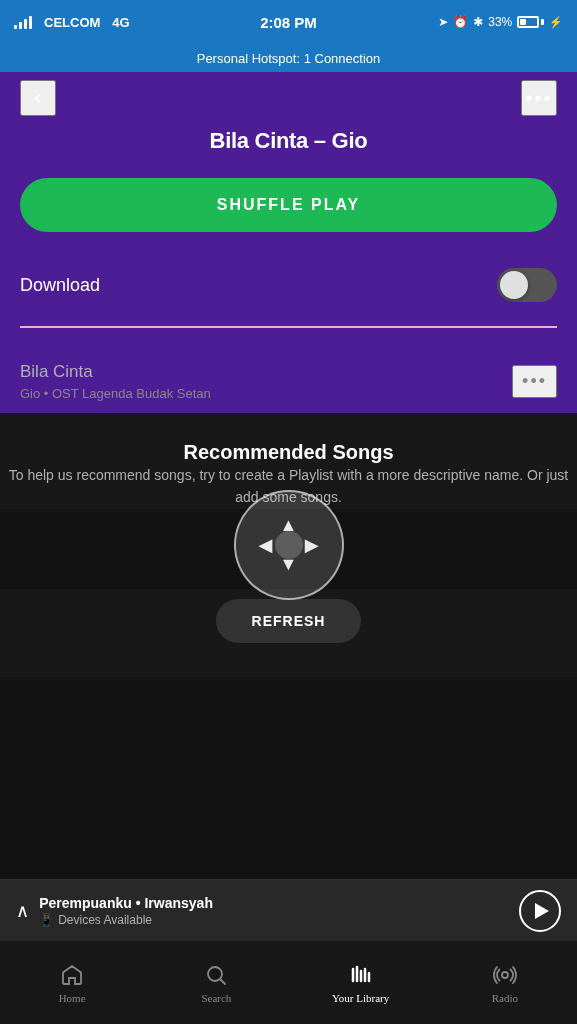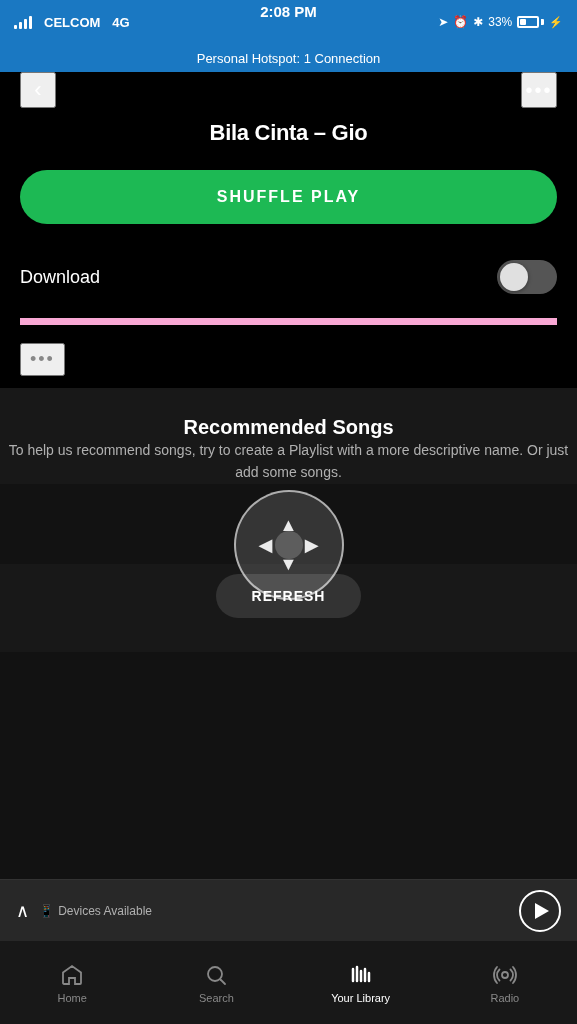--- a/index.html
+++ b/index.html
@@ -42,21 +42,21 @@
       width: 3px;
       border-radius: 1px;
     }
     .status-bar-center {
       font-size: 15px;
       font-weight: 600;
       color: #fff;
       position: absolute;
       left: 50%;
       transform: translateX(-50%);
-      top: 3px;
+      top: 14px;
     }
     .status-bar-right {
       display: flex;
       align-items: center;
       gap: 5px;
       font-size: 12px;
       color: #fff;
     }
     .battery-icon {
       display: flex;
@@ -94,22 +94,22 @@
       display: flex;
       align-items: center;
       justify-content: center;
       font-size: 13px;
       color: #fff;
       font-weight: 500;
     }
 
     
     .main-content {
-      background: #000000;
-      padding: 0 20px 0 20px;
+      background: #4c1d95;
+      padding: 8px 20px 0 20px;
     }
 
     
     .header-row {
       display: flex;
       align-items: center;
       justify-content: space-between;
       margin-bottom: 12px;
     }
     .back-btn {
@@ -161,22 +161,22 @@
       margin-bottom: 28px;
       text-transform: uppercase;
     }
 
     
     .download-row {
       display: flex;
       align-items: center;
       justify-content: space-between;
       padding: 8px 0 24px 0;
-      border-bottom: 7px solid #f9a8d4;
-      margin-bottom: 0;
+      border-bottom: 2px solid #f9a8d4;
+      margin-bottom: 16px;
     }
     .download-label {
       font-size: 18px;
       color: #fff;
       font-weight: 400;
     }
     .toggle-container {
       position: relative;
       width: 60px;
       height: 34px;
@@ -380,20 +380,21 @@
       margin-left: 3px;
     }
 
     
     .bottom-nav {
       background: #181818;
       display: flex;
       align-items: stretch;
       border-top: 1px solid #282828;
       height: 84px;
+      font-family: Liberation Serif, serif;
     }
     .nav-item {
       flex: 1;
       display: flex;
       flex-direction: column;
       align-items: center;
       justify-content: center;
       gap: 4px;
       cursor: pointer;
       padding: 8px 0;
@@ -478,20 +479,24 @@
   <div class="download-row">
     <span class="download-label">Download</span>
     <div class="toggle-container">
       <div class="toggle-track">
         <div class="toggle-thumb"></div>
       </div>
     </div>
   </div>
 
   <div class="song-item">
+    <div class="song-info">
+      <span class="song-title">Bila Cinta</span>
+      <span class="song-meta">Gio • OST Lagenda Budak Setan</span>
+    </div>
     <button class="song-more-btn">•••</button>
   </div>
 
 </div>
 
 <div class="recommended-section">
   <div class="recommended-title">Recommended Songs</div>
   <p class="recommended-description">To help us recommend songs, try to create a Playlist with a more descriptive name. Or just add some songs.</p>
 
   <div class="empty-area"></div>
@@ -512,20 +517,21 @@
     </div>
   </div>
 </div>
 
 <div class="bottom-area">
 
   <div class="now-playing-bar">
     <div class="now-playing-left">
       <span class="chevron-up">∧</span>
       <div class="now-playing-info">
+        <span class="now-playing-title">Perempuanku • Irwansyah</span>
         <span class="now-playing-device">
           <span class="device-icon">📱</span>
           <span>Devices Available</span>
         </span>
       </div>
     </div>
     <div class="play-btn-circle">
       <div class="play-triangle"></div>
     </div>
   </div>

